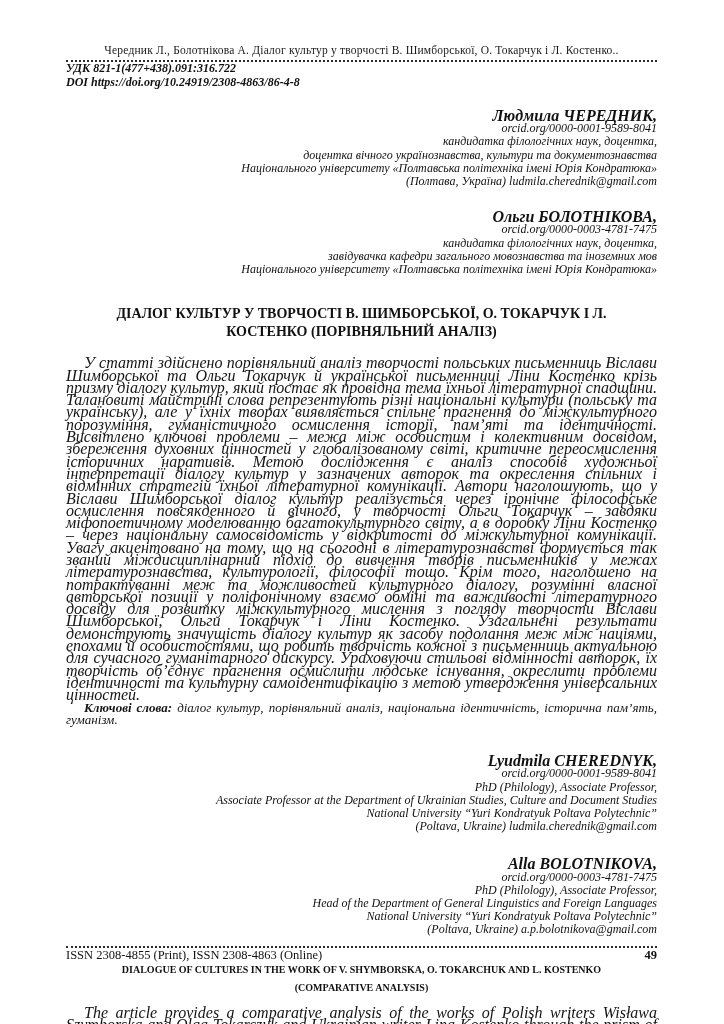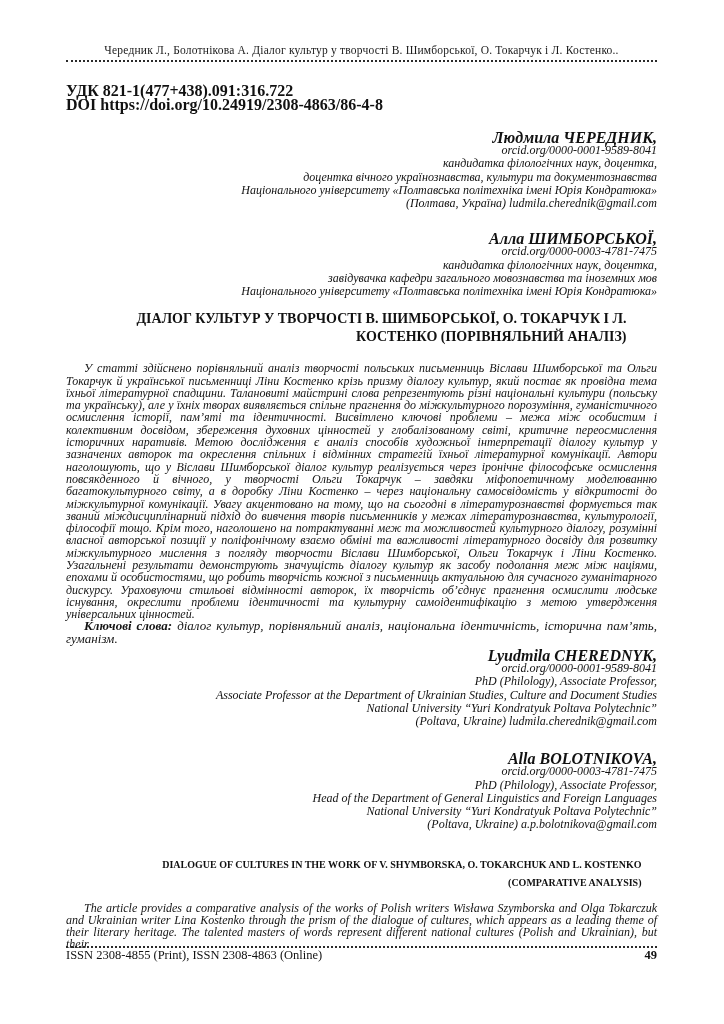--- a/index.html
+++ b/index.html
@@ -22,56 +22,56 @@
     letter-spacing: 0.2px;
     color: #1a1a1a;
     white-space: nowrap;
   }
   .dotted-rule {
     border-bottom: 2px dotted #2a2a2a;
     height: 4px;
     margin-top: 2px;
   }
   .udc-doi {
-    margin-top: 22px;
     font-weight: bold;
-    font-size: 16px;
+    font-size: 12px;
     line-height: 13.5px;
+    font-style: italic;
   }
   .author-block {
     text-align: right;
     font-style: italic;
     font-size: 12px;
     line-height: 13.2px;
   }
   .author-block .author-name {
     font-weight: bold;
     font-size: 16px;
   }
   .mt-uk-a1 { margin-top: 20px; }
   .mt-uk-a2 { margin-top: 22px; }
-  .mt-en-a1 { margin-top: 4px; text-align: right; }
+  .mt-en-a1 { margin-top: 28px; text-align: right; }
   .mt-en-a2 { margin-top: 24px; }
   .article-title {
-    margin: 12px auto 0 auto;
-    text-align: right;
+    margin: 29px auto 0 auto;
+    text-align: center;
     font-weight: bold;
     font-size: 14px;
     line-height: 18px;
     max-width: 530px;
   }
   .article-title.en {
     margin-top: 24px;
     max-width: 560px;
     font-size: 10px;
   }
   .abstract {
     margin-top: 16px;
     font-style: italic;
-    font-size: 12px;
+    font-size: 16px;
     line-height: 12.3px;
     text-align: justify;
     text-indent: 18px;
     color: #141414;
   }
   .abstract.en { margin-top: 10px; }
   .keywords {
     font-style: italic;
     font-size: 13px;
     line-height: 12.3px;
@@ -109,21 +109,21 @@
   <div class="author-block mt-uk-a1">
     <div class="author-name">Людмила ЧЕРЕДНИК,</div>
     <div>orcid.org/0000-0001-9589-8041</div>
     <div>кандидатка філологічних наук, доцентка,</div>
     <div>доцентка вічного українознавства, культури та документознавства</div>
     <div>Національного університету «Полтавська політехніка імені Юрія Кондратюка»</div>
     <div>(Полтава, Україна) ludmila.cherednik@gmail.com</div>
   </div>
 
   <div class="author-block mt-uk-a2">
-    <div class="author-name">Алла ШИМБОРСЬКОЇ,</div>
+    <div class="author-name">Ольги БОЛОТНІКОВА,</div>
     <div>orcid.org/0000-0003-4781-7475</div>
     <div>кандидатка філологічних наук, доцентка,</div>
     <div>завідувачка кафедри загального мовознавства та іноземних мов</div>
     <div>Національного університету «Полтавська політехніка імені Юрія Кондратюка»</div>
   </div>
 
   <h1 class="article-title">ДІАЛОГ КУЛЬТУР У ТВОРЧОСТІ В. ШИМБОРСЬКОЇ, О. ТОКАРЧУК І Л. КОСТЕНКО (ПОРІВНЯЛЬНИЙ АНАЛІЗ)</h1>
 
   <p class="abstract">У статті здійснено порівняльний аналіз творчості польських письменниць Віслави Шимборської та Ольги Токарчук й української письменниці Ліни Костенко крізь призму діалогу культур, який постає як провідна тема їхньої літературної спадщини. Талановиті майстрині слова репрезентують різні національні культури (польську та українську), але у їхніх творах виявляється спільне прагнення до міжкультурного порозуміння, гуманістичного осмислення історії, пам’яті та ідентичності. Висвітлено ключові проблеми – межа між особистим і колективним досвідом, збереження духовних цінностей у глобалізованому світі, критичне переосмислення історичних наративів. Метою дослідження є аналіз способів художньої інтерпретації діалогу культур у зазначених авторок та окреслення спільних і відмінних стратегій їхньої літературної комунікації. Автори наголошують, що у Віслави Шимборської діалог культур реалізується через іронічне філософське осмислення повсякденного й вічного, у творчості Ольги Токарчук – завдяки міфопоетичному моделюванню багатокультурного світу, а в доробку Ліни Костенко – через національну самосвідомість у відкритості до міжкультурної комунікації. Увагу акцентовано на тому, що на сьогодні в літературознавстві формується так званий міждисциплінарний підхід до вивчення творів письменників у межах літературознавства, культурології, філософії тощо. Крім того, наголошено на потрактуванні меж та можливостей культурного діалогу, розумінні власної авторської позиції у поліфонічному взаємо обміні та важливості літературного досвіду для розвитку міжкультурного мислення з погляду творчости Віслави Шимборської, Ольги Токарчук і Ліни Костенко. Узагальнені результати демонструють значущість діалогу культур як засобу подолання меж між націями, епохами й особистостями, що робить творчість кожної з письменниць актуальною для сучасного гуманітарного дискурсу. Ураховуючи стильові відмінності авторок, їх творчість об’єднує прагнення осмислити людське існування, окреслити проблеми ідентичності та культурну самоідентифікацію з метою утвердження універсальних цінностей.</p>
 

